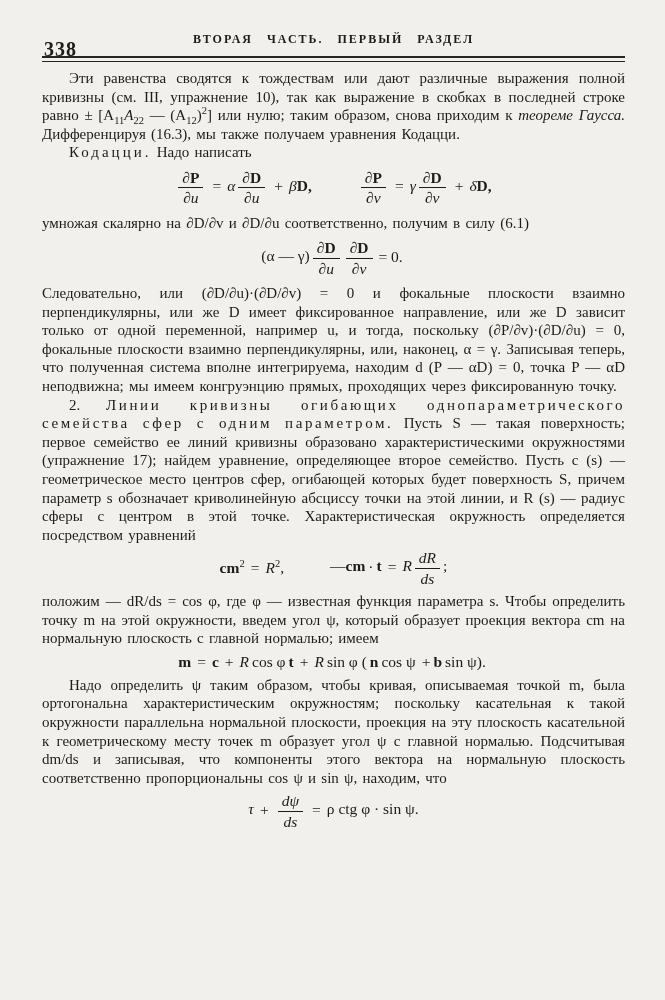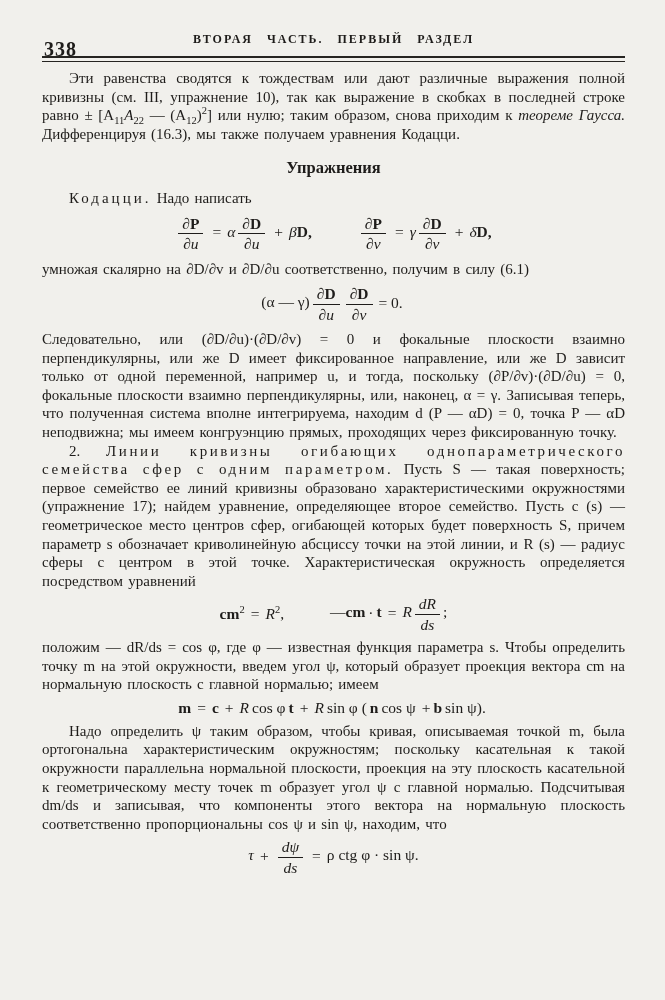--- a/index.html
+++ b/index.html
@@ -86,21 +86,20 @@
 <div class="page">
 
   <div class="page-header">
     <span class="page-number">338</span>
     <div class="running-title">ВТОРАЯ ЧАСТЬ. ПЕРВЫЙ РАЗДЕЛ</div>
   </div>
   <div class="header-rule"></div>
 
   <p class="para indent first-para"><span>Эти равенства сводятся к тождествам или дают различные выражения полной кривизны (см. III, упражнение 10), так как выражение в скобках в последней строке равно ± [A</span><sub>11</sub><span class="it">A</span><sub>22</sub><span> — (A</span><sub>12</sub><span>)</span><sup>2</sup><span>] или нулю; таким образом, снова приходим к </span><span class="it">теореме Гаусса.</span><span> Дифференцируя (16.3), мы также получаем уравнения Кодацци.</span></p>
 
-  <div class="section-heading">Упражнения</div>
 
   <p class="para indent"><span class="spaced">Кодацци.</span><span> Надо написать</span></p>
 
   <div class="display-formula">
     <span class="eqgroup"><span class="frac"><span class="num mb">∂P</span><span class="den mi">∂u</span></span><span class="op">=</span><span class="mi">α</span><span class="frac"><span class="num mb">∂D</span><span class="den mi">∂u</span></span><span class="op">+</span><span class="mi">β</span><span class="mb">D,</span></span><span class="gap"></span><span class="eqgroup"><span class="frac"><span class="num mb">∂P</span><span class="den mi">∂v</span></span><span class="op">=</span><span class="mi">γ</span><span class="frac"><span class="num mb">∂D</span><span class="den mi">∂v</span></span><span class="op">+</span><span class="mi">δ</span><span class="mb">D,</span></span>
   </div>
 
   <p class="para">умножая скалярно на ∂D/∂v и ∂D/∂u соответственно, получим в силу (6.1)</p>
 
   <div class="display-formula">

